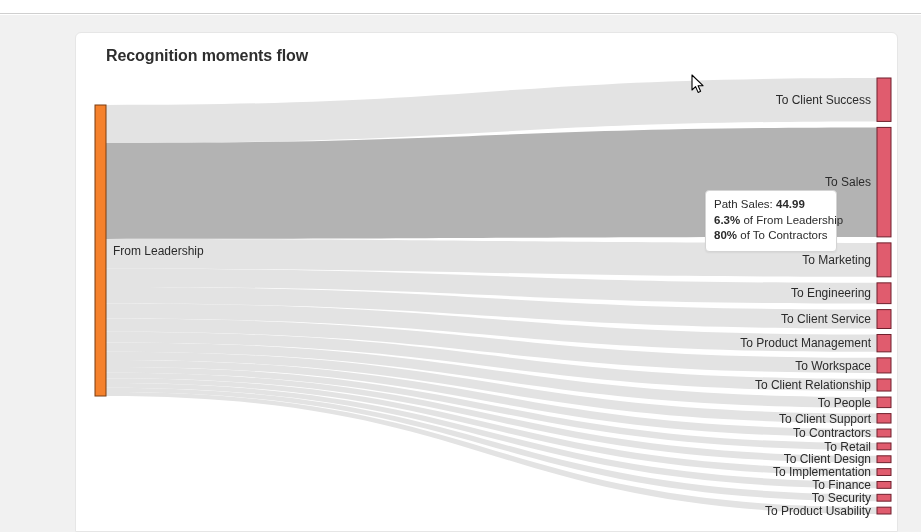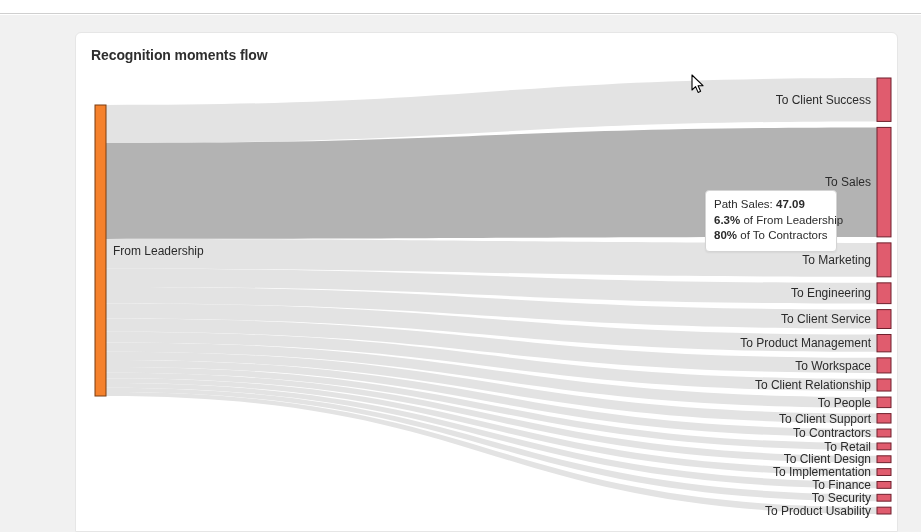--- a/index.html
+++ b/index.html
@@ -39,22 +39,22 @@
     width: 823px; height: 500px;
     background: #ffffff;
     border: 1px solid #e6e6e6;
     border-top-left-radius: 6px;
     border-top-right-radius: 6px;
     box-sizing: border-box;
     overflow: hidden;
   }
   .card-title {
     position: absolute;
-    left: 15px; top: 14px;
-    font-size: 14px;
+    left: 30px; top: 14px;
+    font-size: 16px;
     font-weight: bold;
     color: #2e2e2e;
     letter-spacing: -0.1px;
     white-space: nowrap;
   }
   .chart-area {
     position: absolute;
     left: 0; top: 0;
     width: 921px; height: 532px;
     pointer-events: none;
@@ -161,21 +161,21 @@
           <text x="871" y="489.10229885057464" class="node-label" font-size="12" text-anchor="end">To Finance</text>
           <text x="871" y="501.94137931034476" class="node-label" font-size="12" text-anchor="end">To Security</text>
           <text x="871" y="514.7804597701149" class="node-label" font-size="12" text-anchor="end">To Product Usability</text>
         </g>
     </svg>
   </div>
 
   <div class="tooltip">
     <div>
       <span>Path Sales:</span>
-      <b>47.09</b>
+      <b>44.99</b>
     </div>
     <div>
       <b>6.3%</b>
       <span>of From Leadership</span>
     </div>
     <div>
       <b>80%</b>
       <span>of To Contractors</span>
     </div>
   </div>

